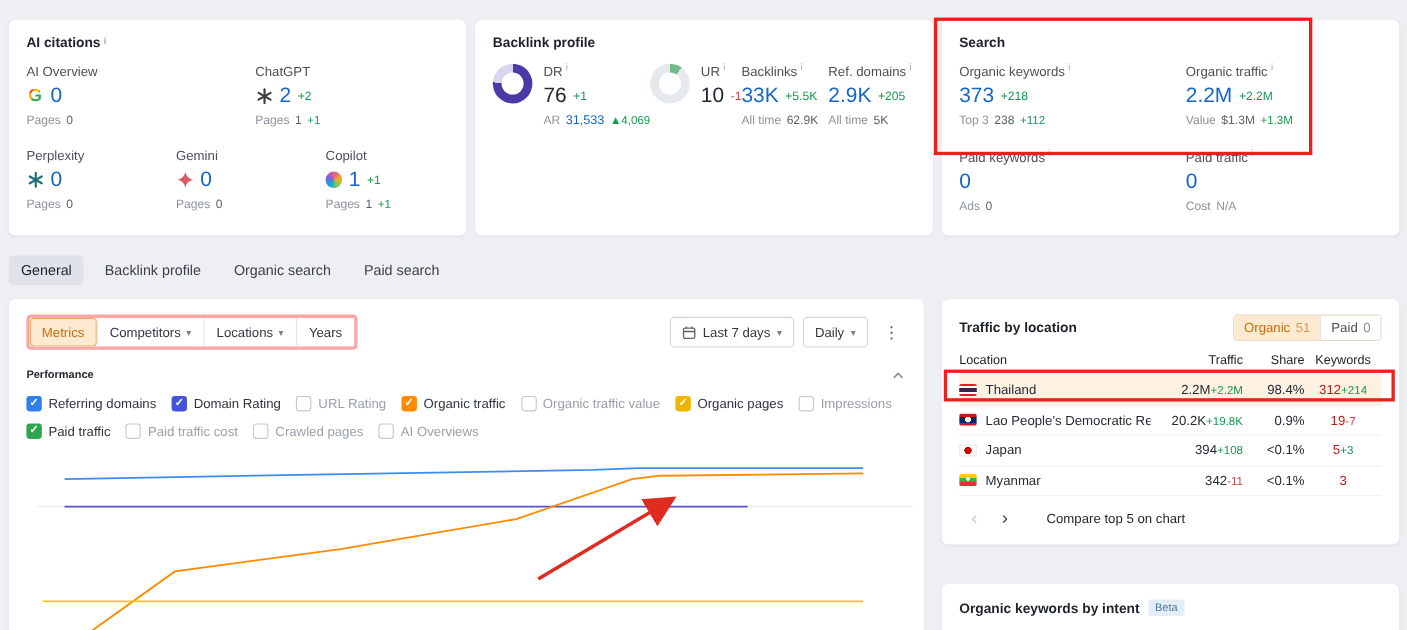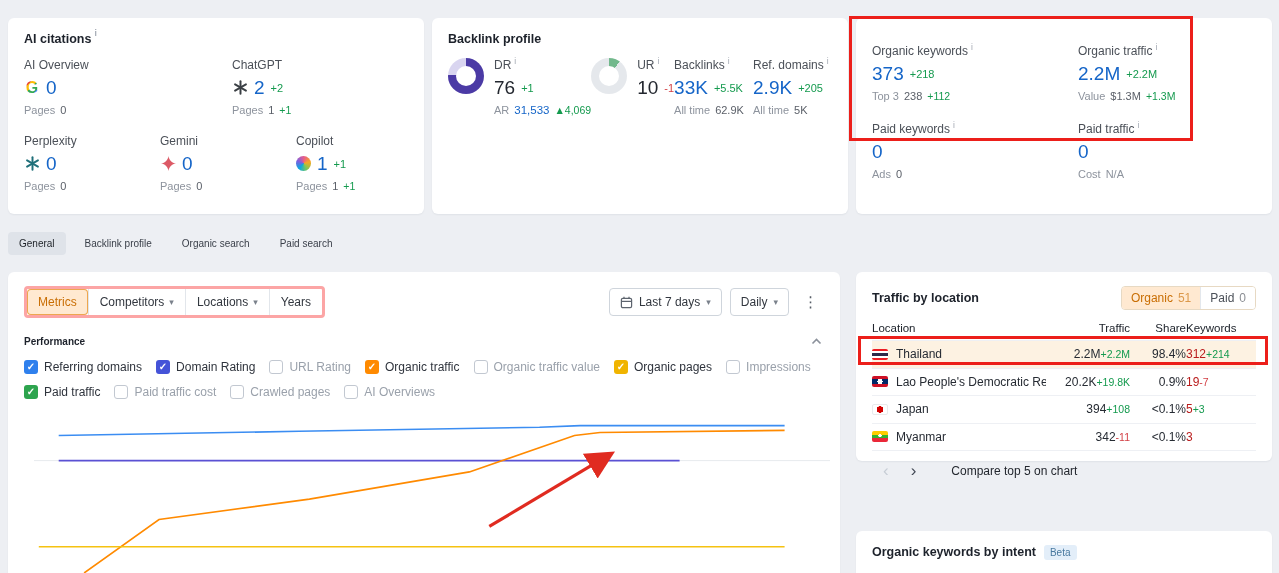--- a/index.html
+++ b/index.html
@@ -1,19 +1,19 @@
 <!DOCTYPE html>
 <html><head>
 <meta charset="utf-8">
 <style>
 *{box-sizing:border-box;margin:0;padding:0}
 html,body{width:1279px;height:573px}
 body{position:relative;overflow:hidden;background:#edeff3;font-family:"Liberation Sans",sans-serif;color:#23272f}
 .card{position:absolute;background:#fff;border-radius:6px;box-shadow:0 1px 2px rgba(25,35,50,.06);padding:14px 16px}
-.card-title{font-size:12.5px;font-weight:700;color:#1d222b;display:flex;align-items:flex-start}
+.card-title{font-size:12.5px;font-weight:700;color:#1d222b;display:flex;align-items:flex-end}
 .inf{font-size:8.5px;color:#a3a9b3;margin-left:3px;position:relative;top:-4px}
 
 .stat-label{font-size:12px;color:#4b5058;display:flex;align-items:center;white-space:nowrap}
 .stat-val{display:flex;align-items:center;gap:6px;margin-top:6px}
 .big{font-size:19px;color:#1565c8;line-height:1}
 .big.dark{color:#23272f}
 .delta{font-size:11px;color:#149a4e}
 .delta-sm{font-size:10.5px;color:#149a4e}
 .delta.neg,.delta-sm.neg{color:#d23f44}
 .delta:empty,.delta-sm:empty{display:none}
@@ -31,21 +31,21 @@
 .ai-ico{display:inline-flex;align-items:center;justify-content:center;width:16px;height:16px}
 .g-ico{font-size:16px;font-weight:700;background:linear-gradient(135deg,#ea4335 0 25%,#fbbc05 25% 45%,#34a853 45% 70%,#4285f4 70% 100%);-webkit-background-clip:text;background-clip:text;color:#4285f4;-webkit-text-fill-color:transparent}
 .copilot-ico{width:15px;height:15px;border-radius:50%;background:conic-gradient(from 220deg,#0aa8e0,#7b5fe0,#e85c8a,#f6a821,#7ec855,#0aa8e0)}
 .bl-grid{display:grid;grid-template-columns:1fr 1fr 1fr 1fr;margin-top:12px;row-gap:36px}
 .bl-block{display:flex;gap:10px}
 .donut{width:36px;height:36px;border-radius:50%;position:relative;flex:none}
 .donut::after{content:"";position:absolute;inset:8px;background:#fff;border-radius:50%}
 .search-grid{display:grid;grid-template-columns:206px 1fr;margin-top:12px;row-gap:20px}
 
 #tabs{position:absolute;left:8px;top:232px;display:flex;gap:8px;align-items:center}
-.tab{padding:6px 11px;font-size:10px;color:#3b404a;border-radius:4px}
+.tab{padding:6px 11px;font-size:13px;color:#3b404a;border-radius:4px}
 .tab.active{background:#dfe3e9;color:#1d2127}
 
 #card-main{left:8px;top:272px;width:832px;height:340px}
 .toolbar{display:flex;align-items:center}
 .seg-group{display:flex;border:3px solid #fca5a5;border-radius:4px;overflow:hidden;background:#fff}
 .seg{padding:6px 11px;font-size:12px;color:#32373f;display:flex;align-items:center;gap:5px;border-left:1px solid #e2e6eb;white-space:nowrap}
 .seg:first-child{border-left:none}
 .seg.active{background:#ffe9d1;color:#c96e04;box-shadow:inset 0 0 0 1px #eda74f;border-radius:4px}
 .t-right{margin-left:auto;display:flex;align-items:center;gap:8px}
 .btn{display:flex;align-items:center;gap:6px;border:1px solid #cfd5dc;border-radius:4px;background:#fff;padding:6px 10px;font-size:12px;color:#32373f;white-space:nowrap}
@@ -56,32 +56,32 @@
 .collapse{margin-left:auto;display:flex;align-items:center;padding:2px}
 #metric-list{display:flex;flex-wrap:wrap;column-gap:14px;row-gap:11px;margin-top:13px;width:804px}
 .metric{display:flex;align-items:center;gap:6px}
 .cb{width:14px;height:14px;border-radius:3px;border:1px solid #c2c8d1;background:#fff;display:flex;align-items:center;justify-content:center;flex:none}
 .cb.on{border:none}
 .cb.on::after{content:"✓";color:#fff;font-size:10px;font-weight:700;line-height:1}
 .m-lbl{font-size:12px;color:#2f343d;white-space:nowrap}
 .metric.unchecked .m-lbl{color:#9aa1ab}
 #chart-svg{position:absolute;left:26px;top:126px;width:796px;height:175px}
 
-#card-loc{left:856px;top:272px;width:416px;height:189px}
+#card-loc{left:856px;top:272px;width:416px;height:223px}
 #card-loc .head{display:flex;align-items:center}
 .loc-toggle{margin-left:auto;display:flex;border:1px solid #e7d9c3;border-radius:4px;overflow:hidden;font-size:12px}
 .lt-seg{padding:4px 9px;display:flex;gap:5px;align-items:flex-start}
 .lt-organic{background:#ffe9d1;color:#c96e04}
 .lt-paid{background:#fff;color:#4b5058;border-left:1px solid #e3e7ec}
 .lt-count{opacity:.65}
 .loc-head{display:flex;align-items:center;margin-top:12px;padding-bottom:6px;font-size:11.5px;color:#20252d}
 .h-loc{flex:1}
 .c-traffic{width:84px;text-align:right;white-space:nowrap}
 .c-share{width:56px;text-align:right;white-space:nowrap}
-.c-kw{width:70px;text-align:left;white-space:nowrap}
+.c-kw{width:70px;text-align:center;white-space:nowrap}
 .loc-row{display:flex;align-items:center;height:27.5px;border-top:1px solid #eef0f4;font-size:12px}
 .loc-row.hl{background:#fdf2e2}
 .loc-name{flex:1;color:#262b33;white-space:nowrap;overflow:hidden}
 .flag{width:16px;height:11px;border-radius:2px;margin-right:8px;flex:none;display:inline-block}
 .f-thailand{background:linear-gradient(180deg,#ed1c24 0 16.7%,#fff 16.7% 33.3%,#2d2a4a 33.3% 66.7%,#fff 66.7% 83.3%,#ed1c24 83.3%)}
 .f-laos{background:radial-gradient(circle at 50% 50%,#fff 0 2.5px,rgba(0,0,0,0) 2.7px),linear-gradient(180deg,#ce1126 0 25%,#002868 25% 75%,#ce1126 75%)}
 .f-cambodia{background:linear-gradient(180deg,#032ea1 0 27%,#e00025 27% 73%,#032ea1 73%)}
 .f-japan{background:radial-gradient(circle at 50% 50%,#d30000 0 3.2px,#fff 3.4px);border:1px solid #e9eaec}
 .f-myanmar{background:radial-gradient(circle at 50% 42%,#fff 0 1.6px,rgba(0,0,0,0) 1.8px),linear-gradient(180deg,#fecb00 0 33%,#34b233 33% 67%,#ea2839 67%)}
 .cv{color:#262b33}
@@ -252,20 +252,23 @@
         </div>
       <div class="stat-sub">
           <span>All time</span>
           <span class="sub-v">5K</span>
         </div>
     </div>
   </div>
 </section>
 
 <section class="card" id="card-search">
+  <h3 class="card-title">
+    <span>Search</span>
+  </h3>
   <div class="search-grid">
     <div class="stat">
       <div class="stat-label">
           <span>Organic keywords</span>
           <span class="inf">i</span>
         </div>
       <div class="stat-val">
           <span class="big">373</span>
           <span class="delta">+218</span>
         </div>

